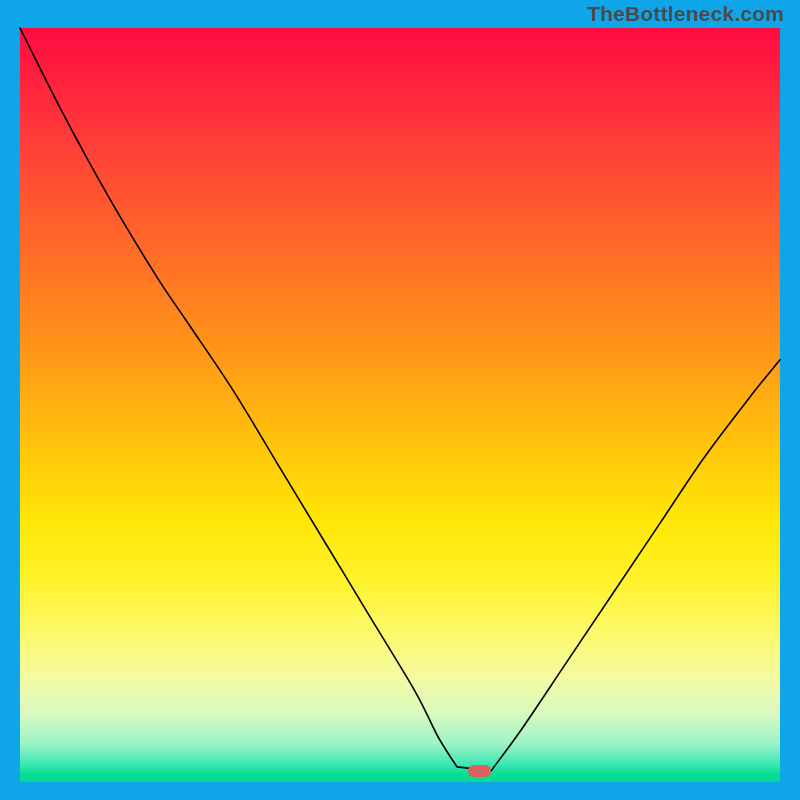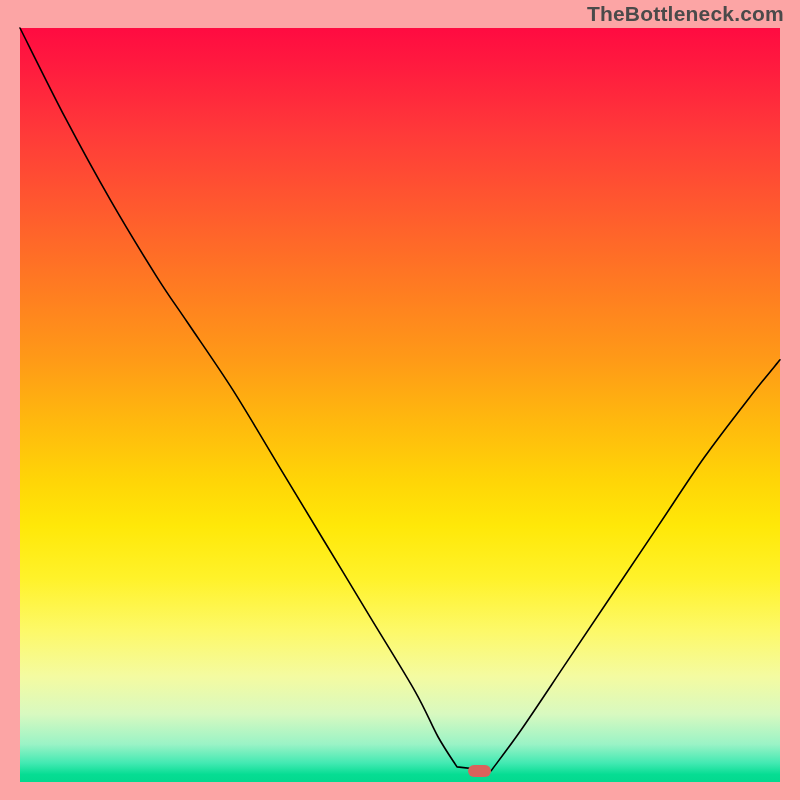--- a/index.html
+++ b/index.html
@@ -8,21 +8,21 @@
     width: 800px;
     height: 800px;
     background: #000;
     overflow: hidden;
     font-family: Arial, Helvetica, sans-serif;
   }
   .frame {
     position: relative;
     width: 800px;
     height: 800px;
-    background: #fca5a5;
+    background: #0ea5e9;
   }
   .watermark {
     position: absolute;
     top: 2px;
     right: 16px;
     color: #4a4a4a;
     font-size: 21px;
     font-weight: 600;
     letter-spacing: 0.2px;
     user-select: none;

